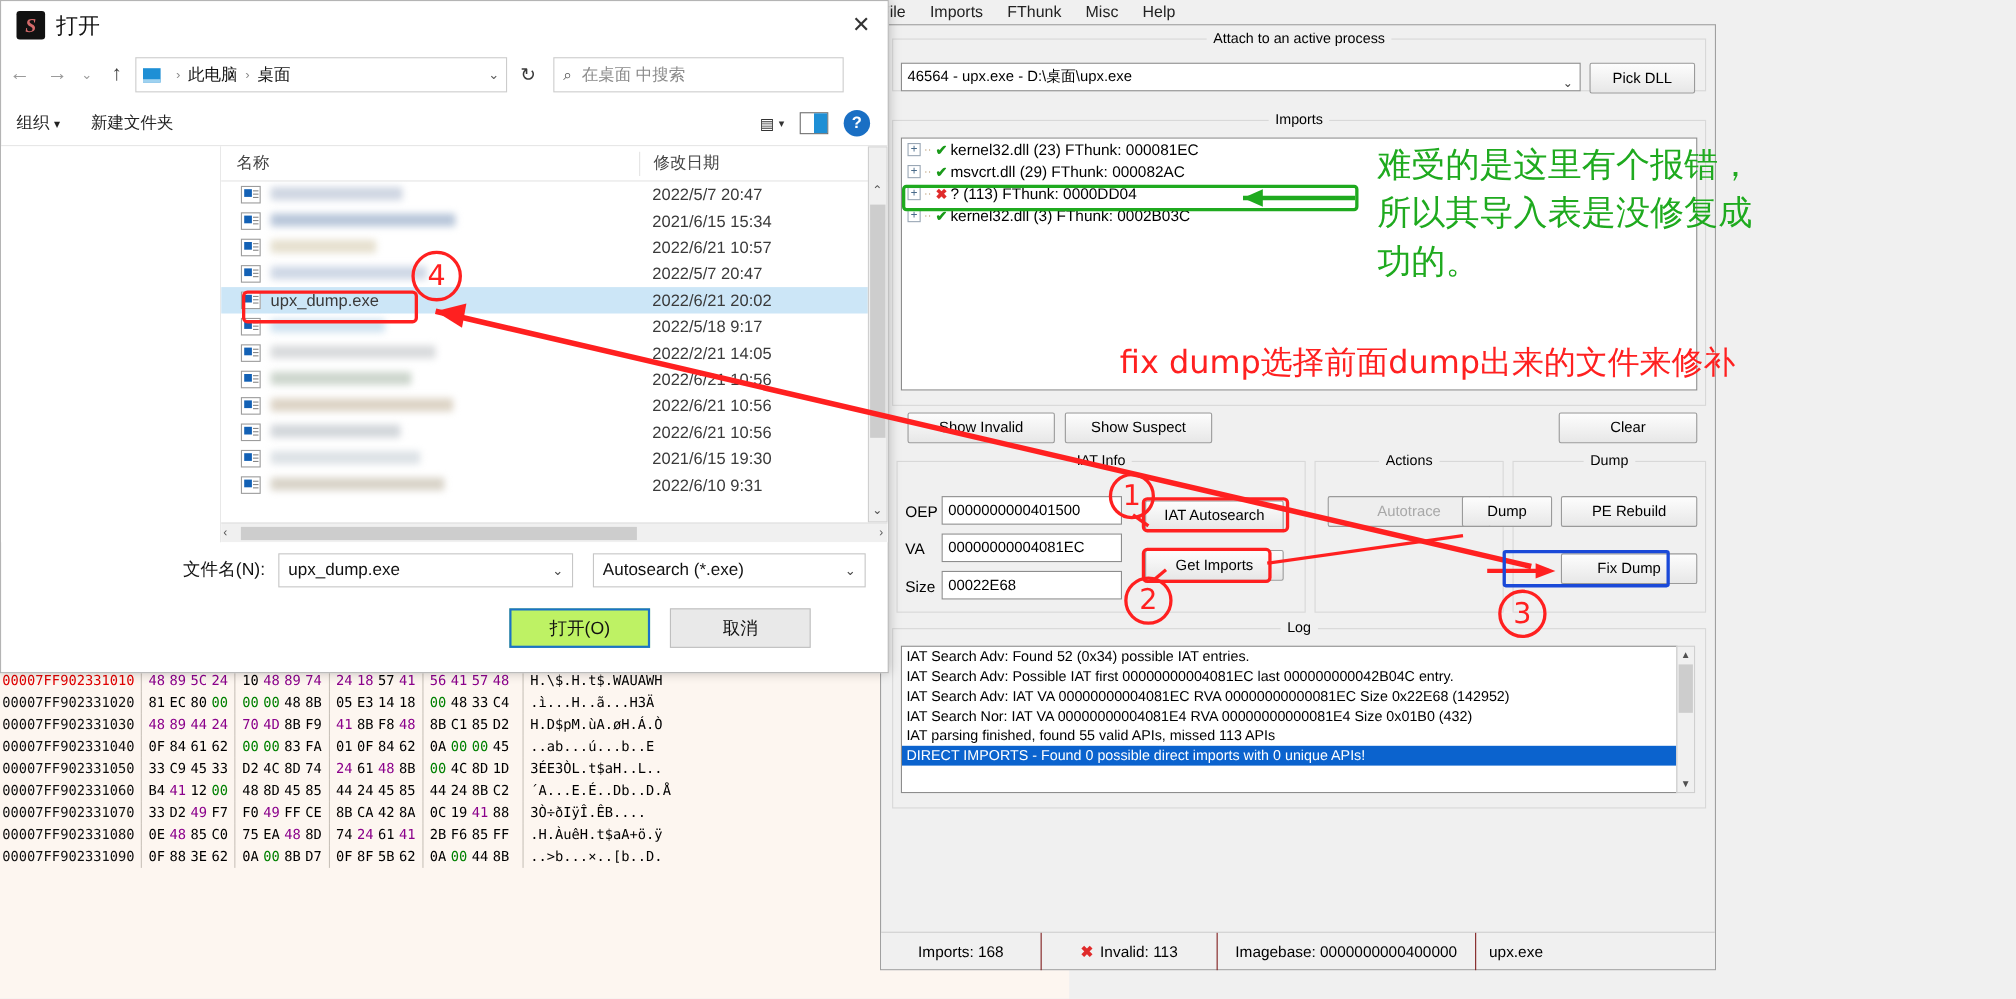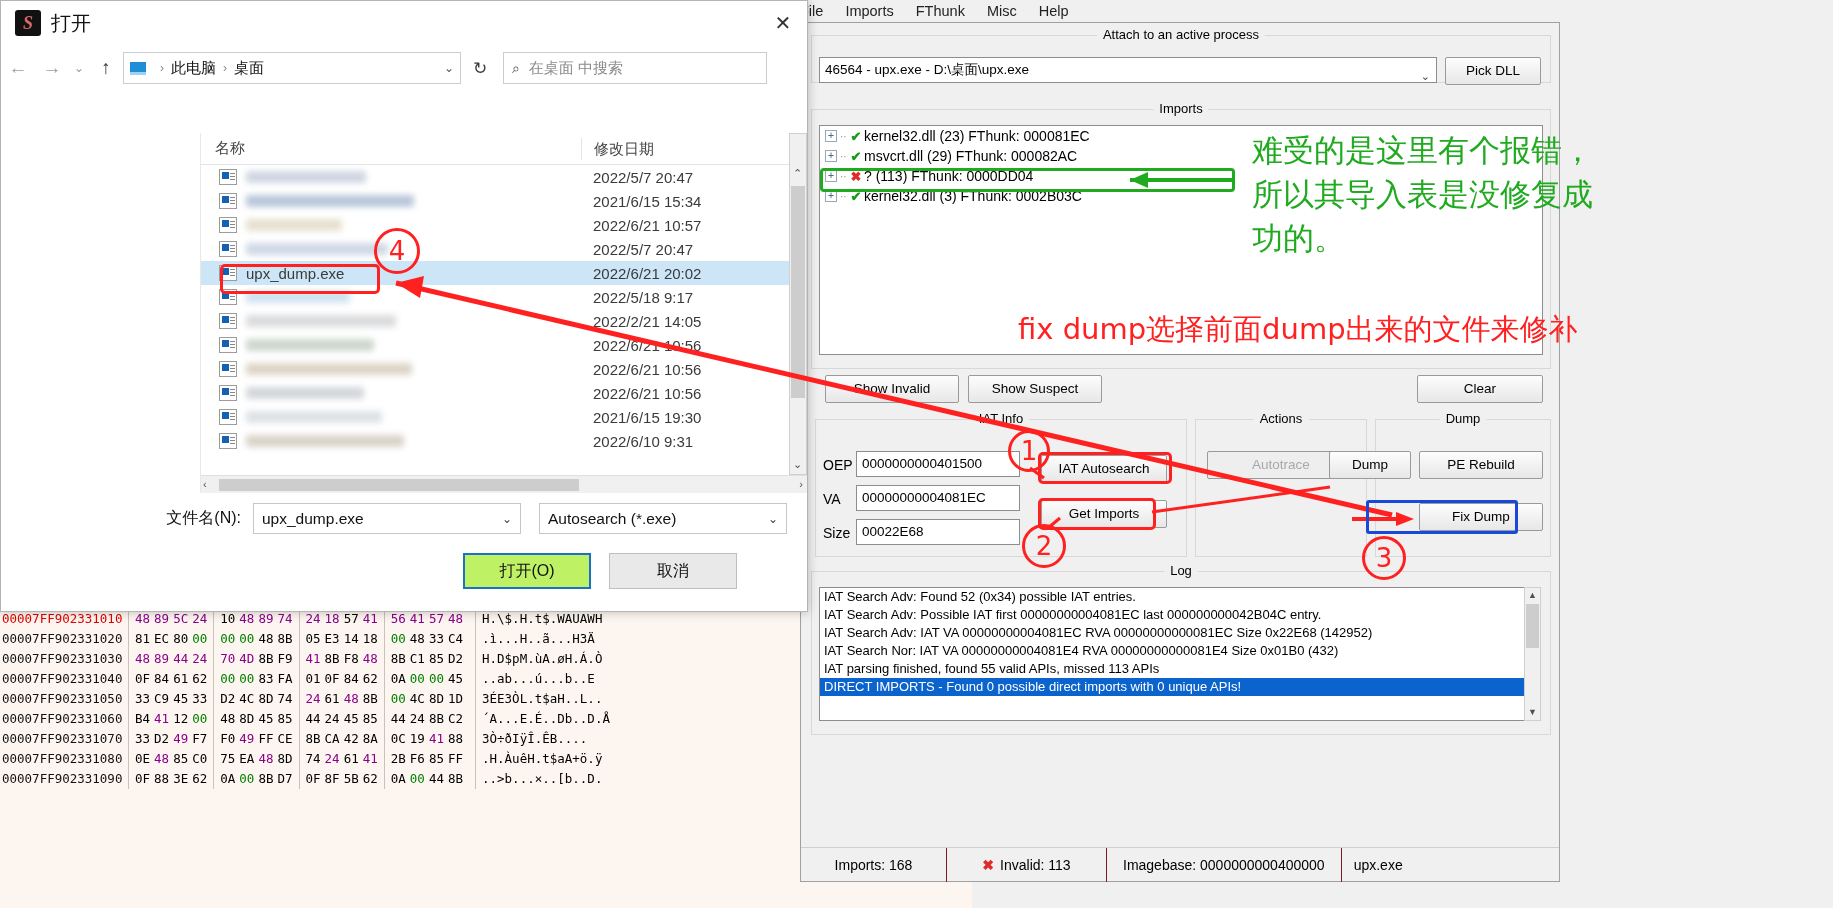--- a/index.html
+++ b/index.html
@@ -341,20 +341,38 @@
       <span>桌面</span>
       <span class="cdown">⌄</span>
     </div>
     <div id="refreshbtn">↻</div>
     <div id="searchbox">
       <span class="mag">⌕</span>
       <span>在桌面 中搜索</span>
     </div>
   </div>
 
+  <div id="toolbar">
+    <div class="ti">
+      <span>组织</span>
+      <span style="font-size:11px;"> ▾</span>
+    </div>
+    <div class="ti">新建文件夹</div>
+    <div class="right">
+      <div class="view-ico">
+        <span>▤</span>
+        <span style="font-size:10px;">▾</span>
+      </div>
+      <div class="pane-ico">
+          <i></i>
+          <i class="b"></i>
+        </div>
+      <div class="help-ico">?</div>
+    </div>
+  </div>
 
   <div id="dlg-body">
     <div id="nav-pane"></div>
     <div id="list-pane">
       <div id="colhdr">
         <div class="ch1">名称</div>
         <div class="ch2">修改日期</div>
       </div>
       <div id="filerows" style="position:absolute; left:0; top:32px; right:18px; bottom:18px; overflow:hidden;">
           <div class="frow">

